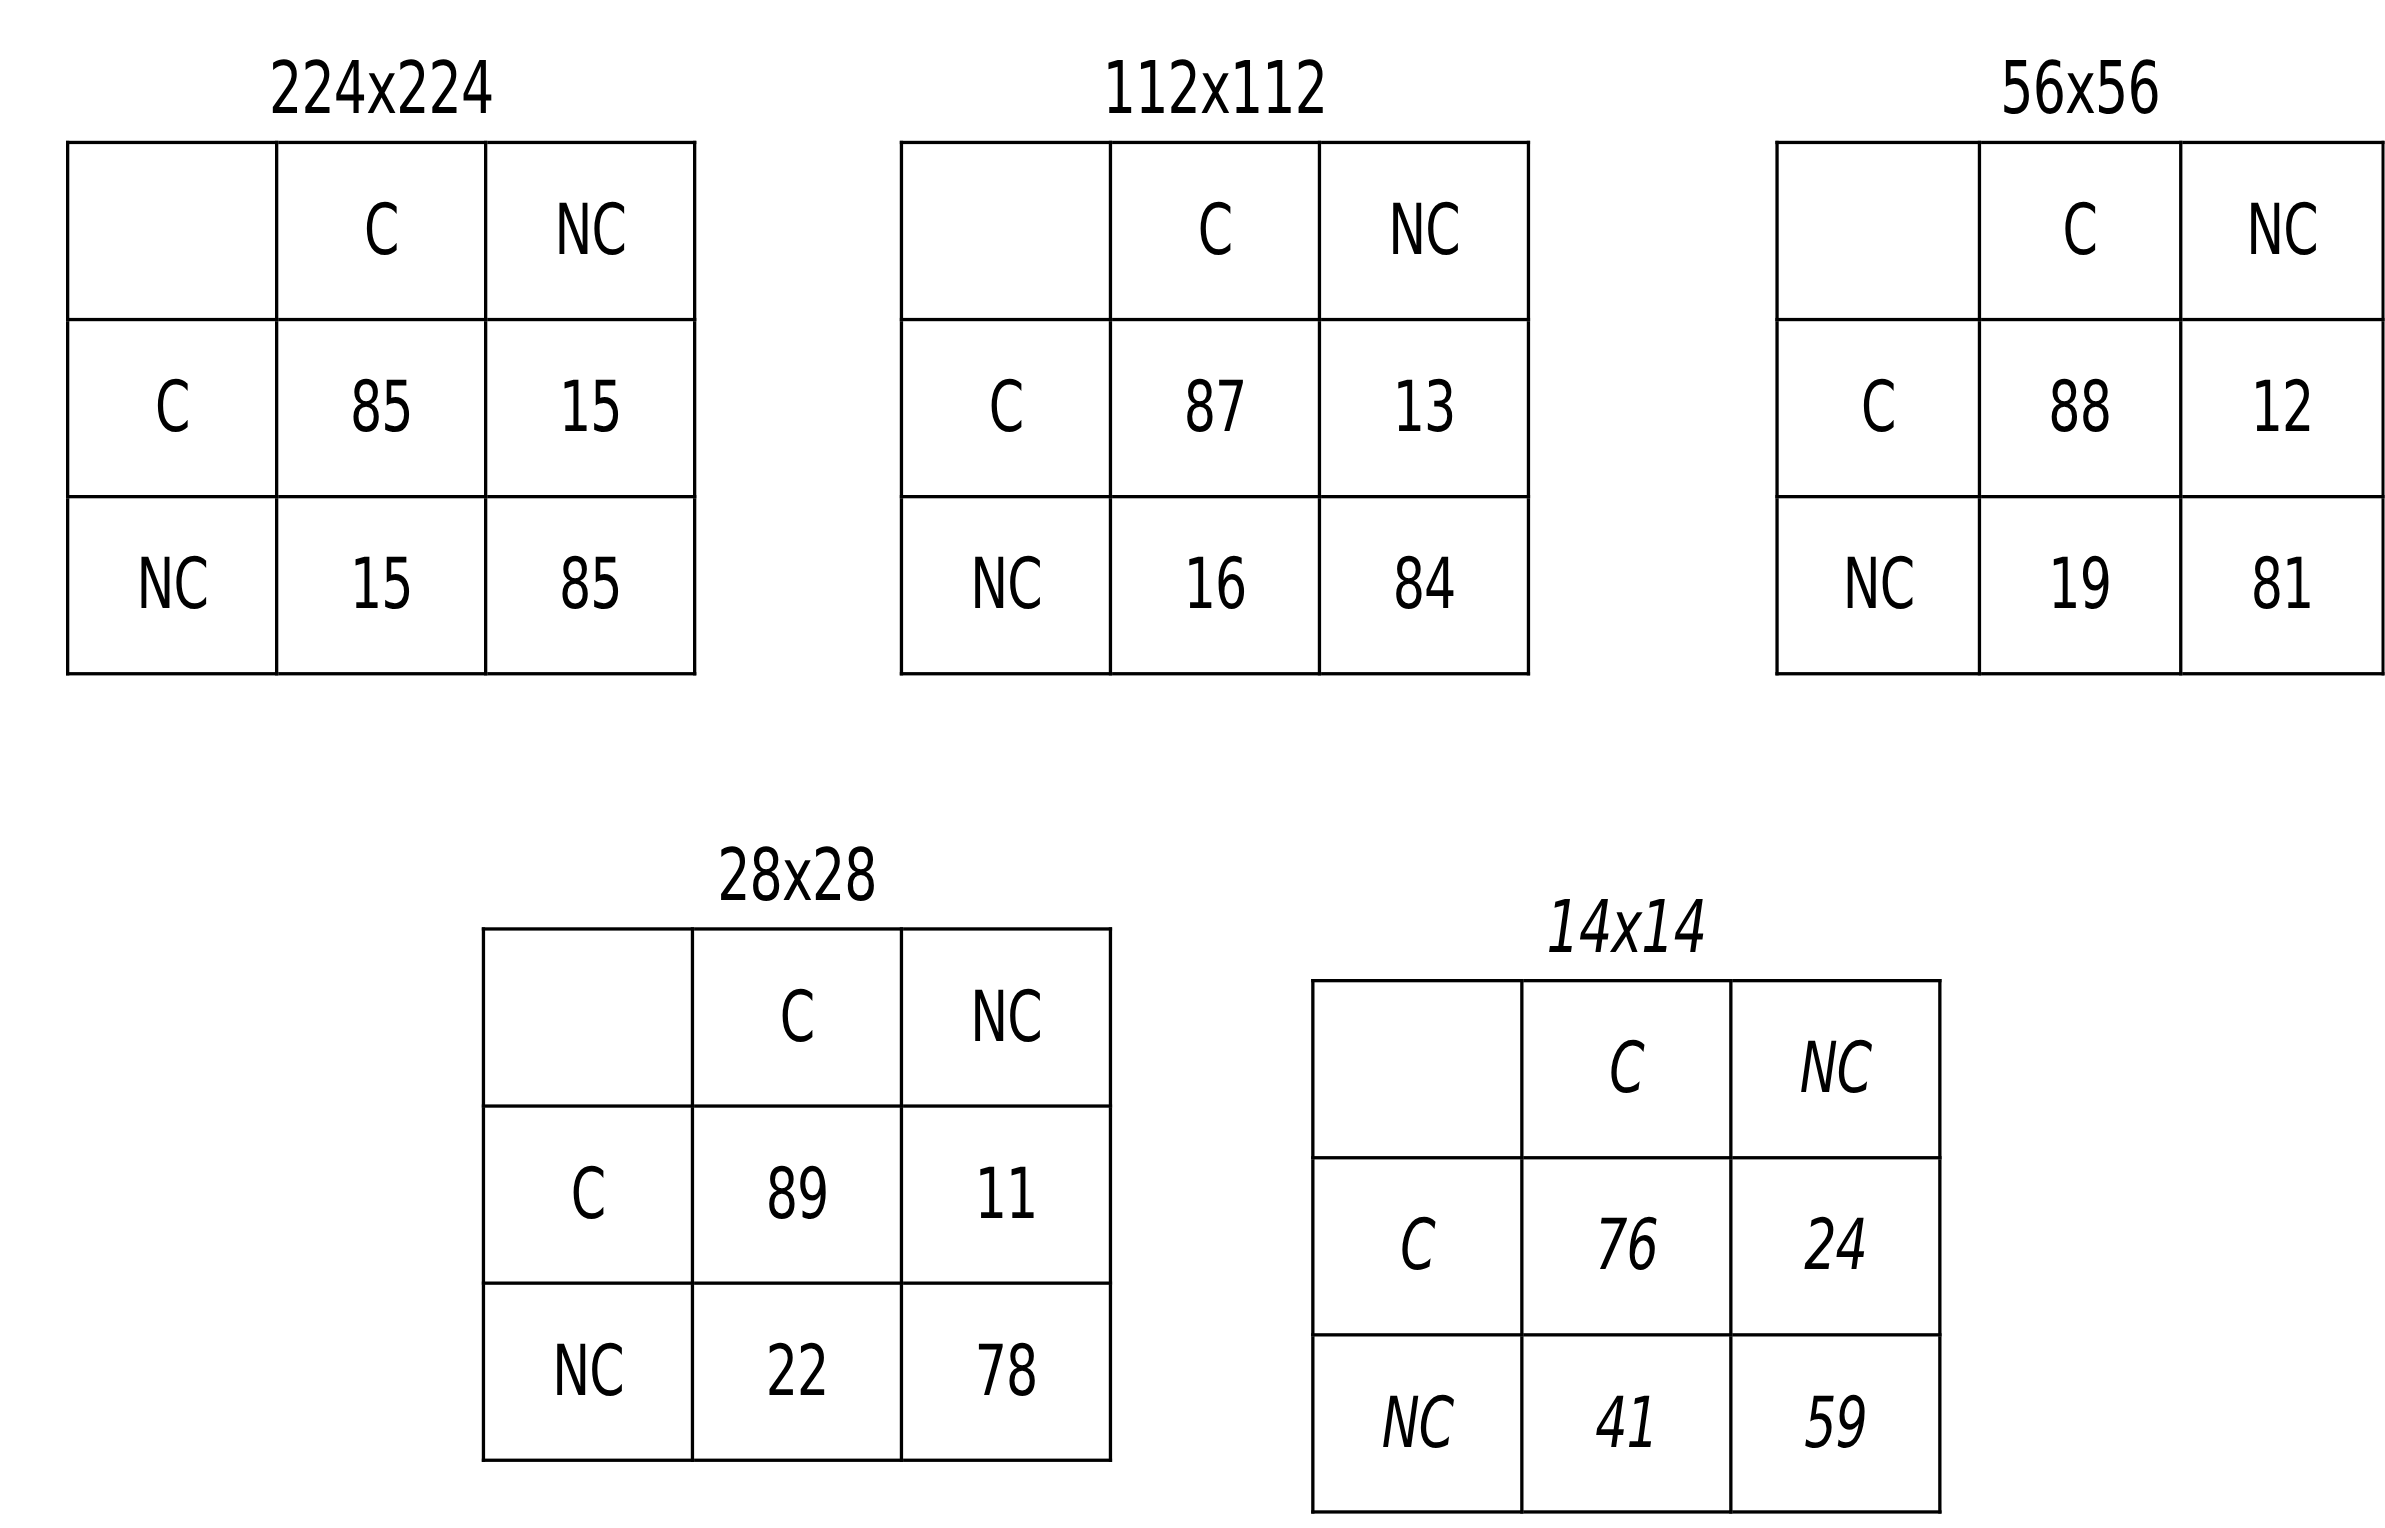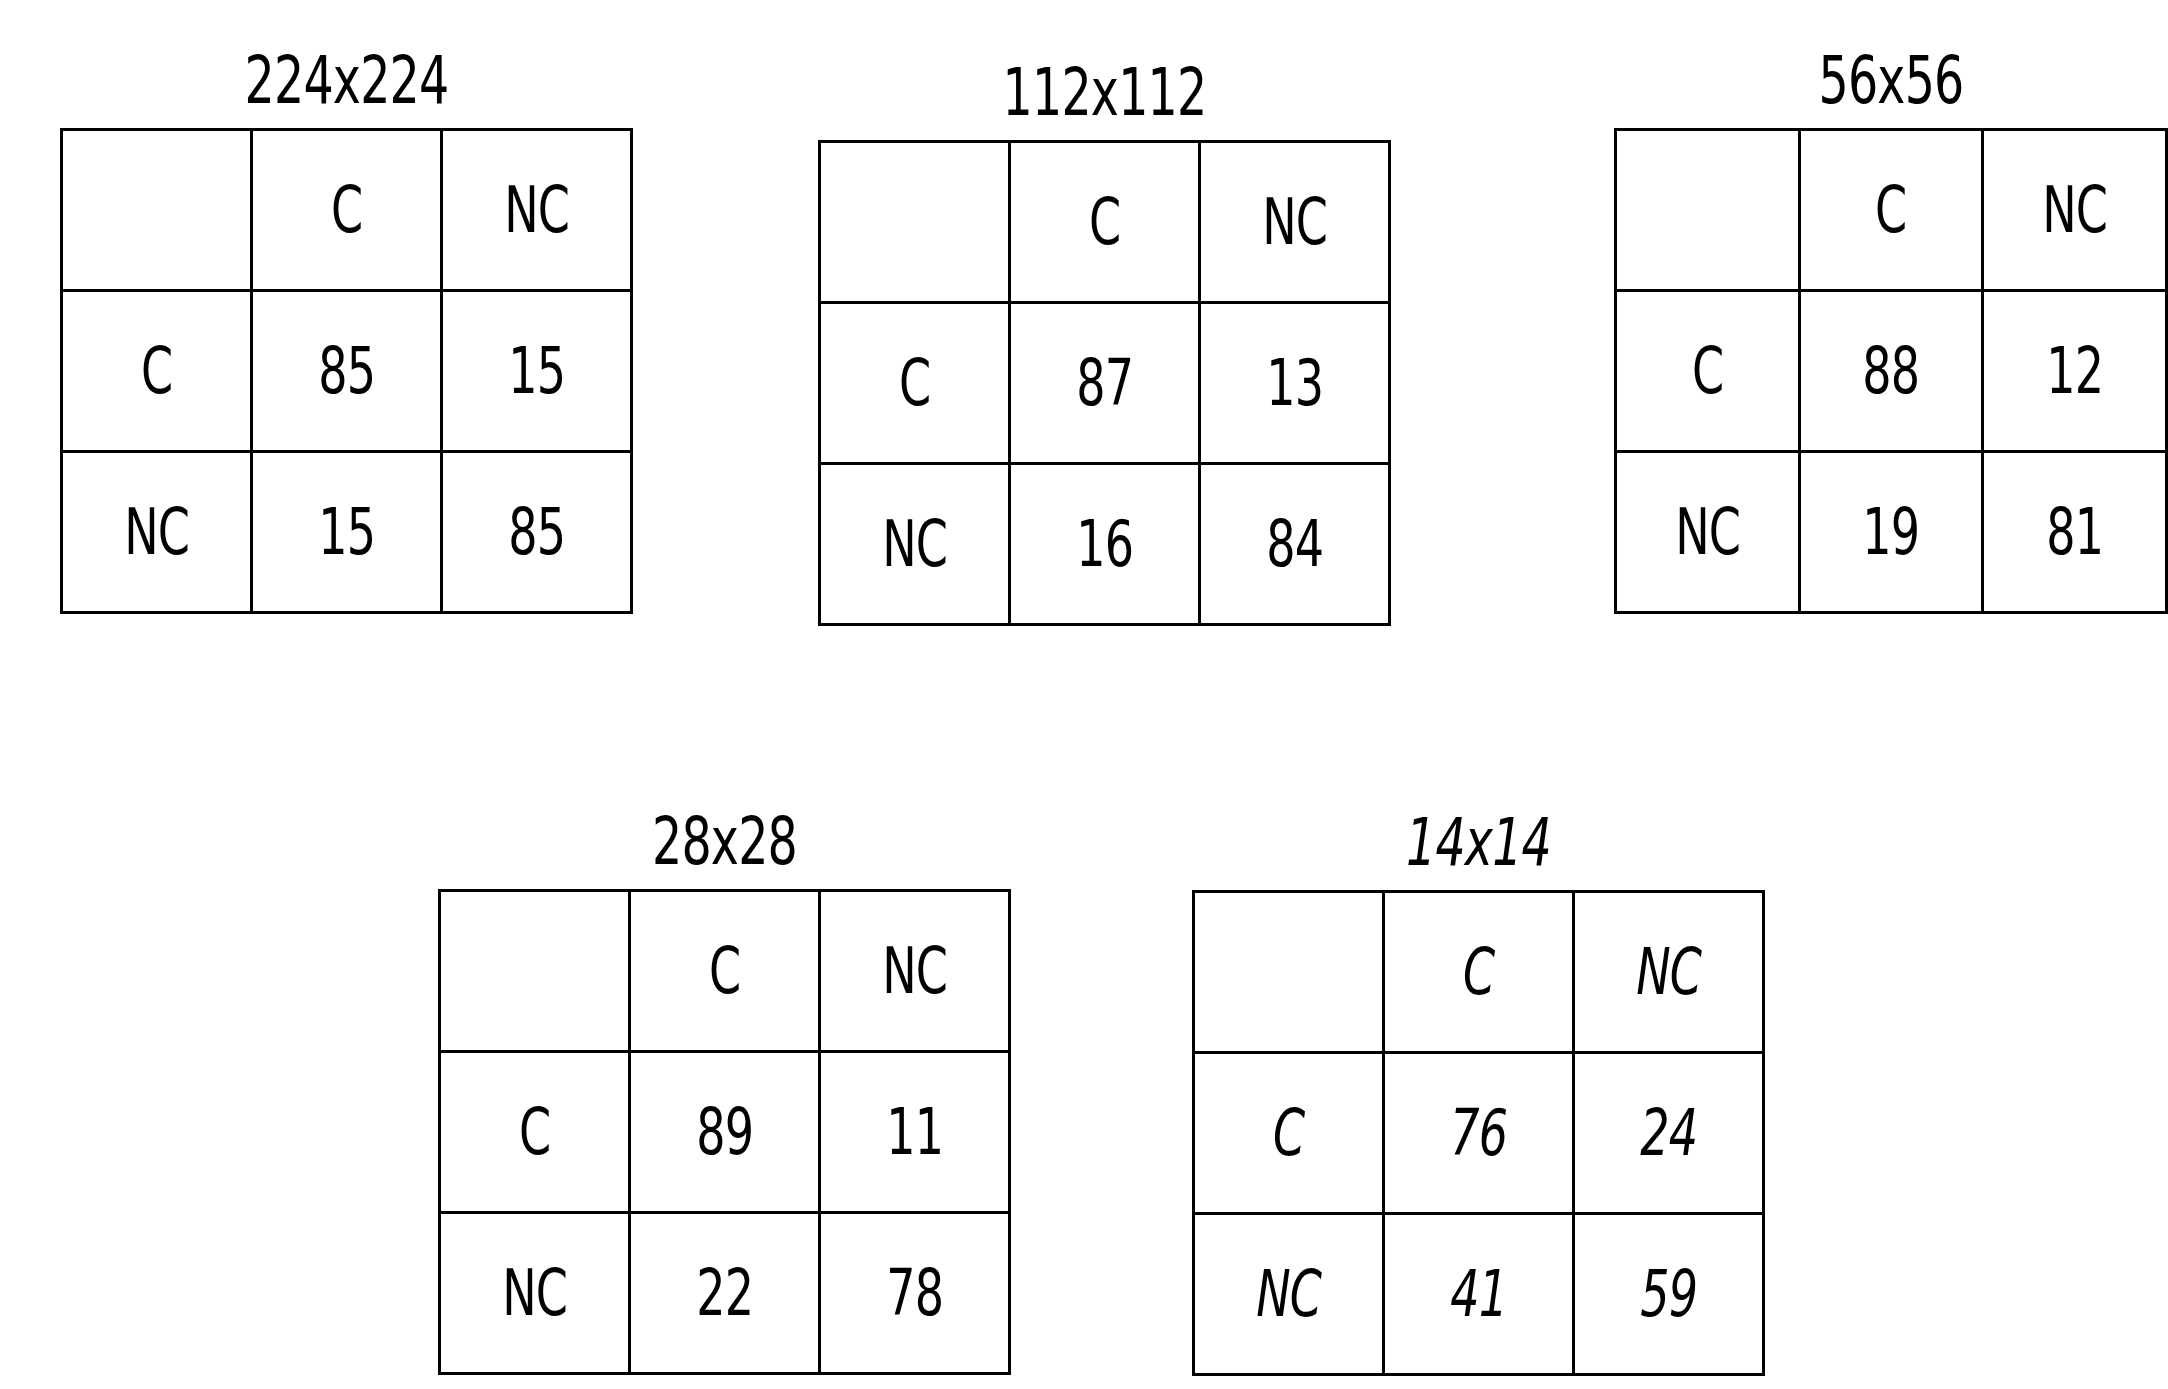--- a/index.html
+++ b/index.html
@@ -52,24 +52,24 @@
   td.corner-cell { }
   td .cell-text {
     display: inline-block;
     transform: scaleX(0.80);
     transform-origin: center center;
     white-space: nowrap;
   }
 
   
   #block-0 { left: 60px;   top: 28px; }
-  #block-1 { left: 818px;  top: 40px; }
+  #block-1 { left: 818px;  top: 28px; }
   #block-2 { left: 1570px; top: 28px; padding-left: 44px; }
   
-  #block-3 { left: 438px;  top: 789px; }
+  #block-3 { left: 438px;  top: 743px; }
   #block-4 { left: 1192px; top: 790px; font-style: italic; }
 </style>
 </head>
 <body>
 
 <div id="canvas">
 
   <div class="matrix-block" id="block-0">
     <div class="matrix-title">224x224</div>
     <table class="cm">

